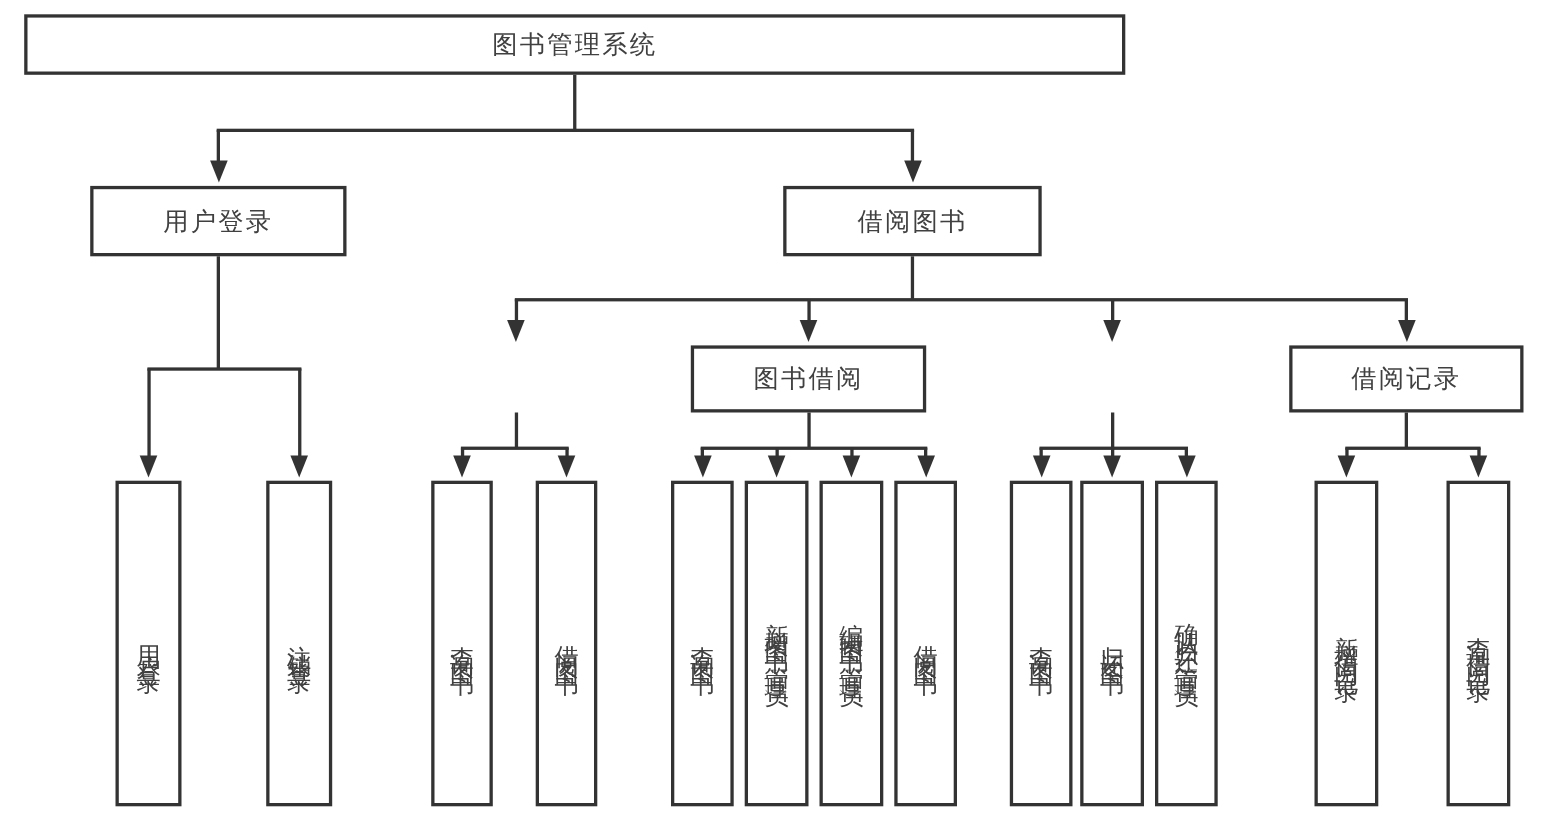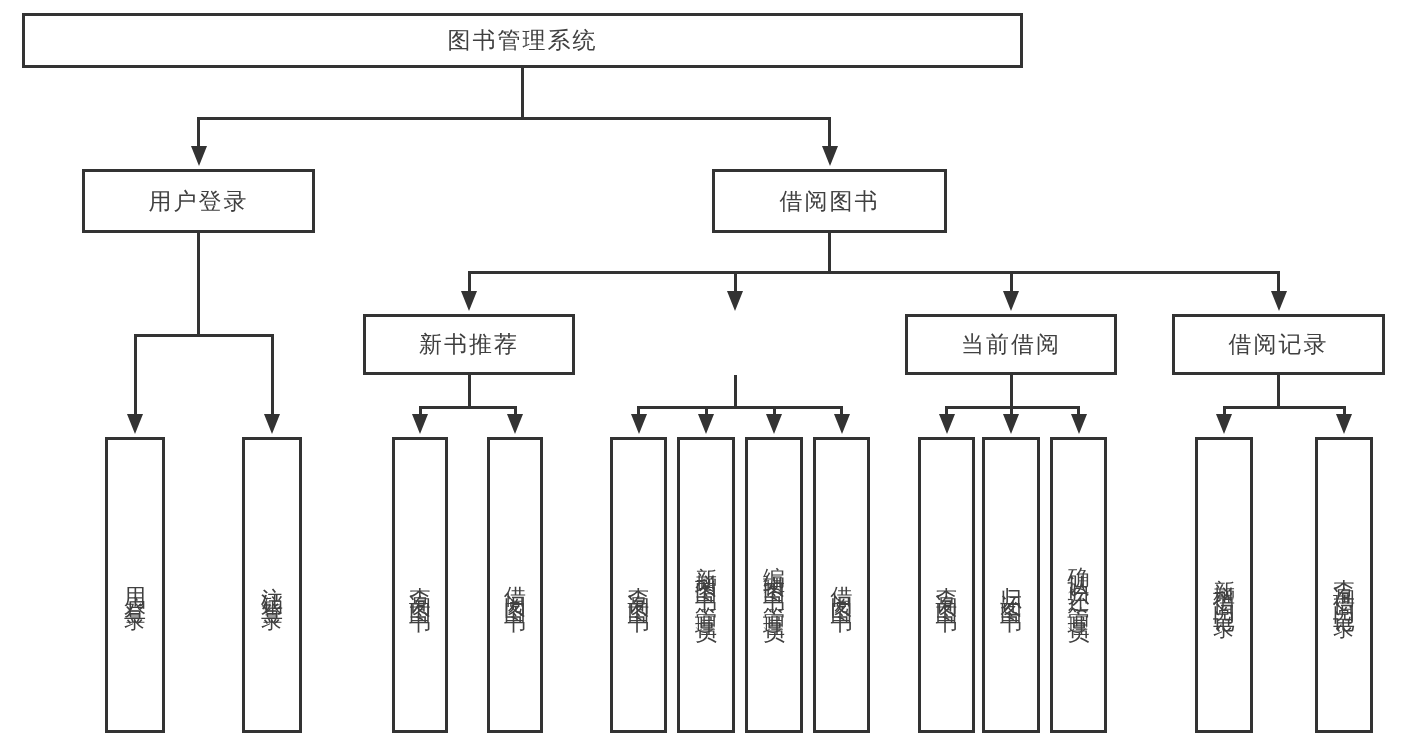--- a/index.html
+++ b/index.html
@@ -50,25 +50,22 @@
 <div id="stage">
 <div class="node h" style="left: 22px; top: 13px; width: 1001px; height: 55px;">
       <span class="label">图书管理系统</span>
     </div>
     <div class="node h" style="left: 82px; top: 169px; width: 233px; height: 64px;">
       <span class="label">用户登录</span>
     </div>
     <div class="node h" style="left: 712px; top: 169px; width: 235px; height: 64px;">
       <span class="label">借阅图书</span>
     </div>
-    <div class="node h" style="left: 363px; top: 314px; width: 212px; height: 61px;">
-      <span class="label">新书推荐</span>
-    </div>
-    <div class="node h" style="left: 905px; top: 314px; width: 212px; height: 61px;">
-      <span class="label">当前借阅</span>
+    <div class="node h" style="left: 628px; top: 314px; width: 214px; height: 61px;">
+      <span class="label">图书借阅</span>
     </div>
     <div class="node h" style="left: 1172px; top: 314px; width: 213px; height: 61px;">
       <span class="label">借阅记录</span>
     </div>
     <div class="node v" style="left: 105px; top: 437px; width: 60px; height: 296px;">
       <span class="label">用户登录</span>
     </div>
     <div class="node v" style="left: 242px; top: 437px; width: 60px; height: 296px;">
       <span class="label">注销登录</span>
     </div>

